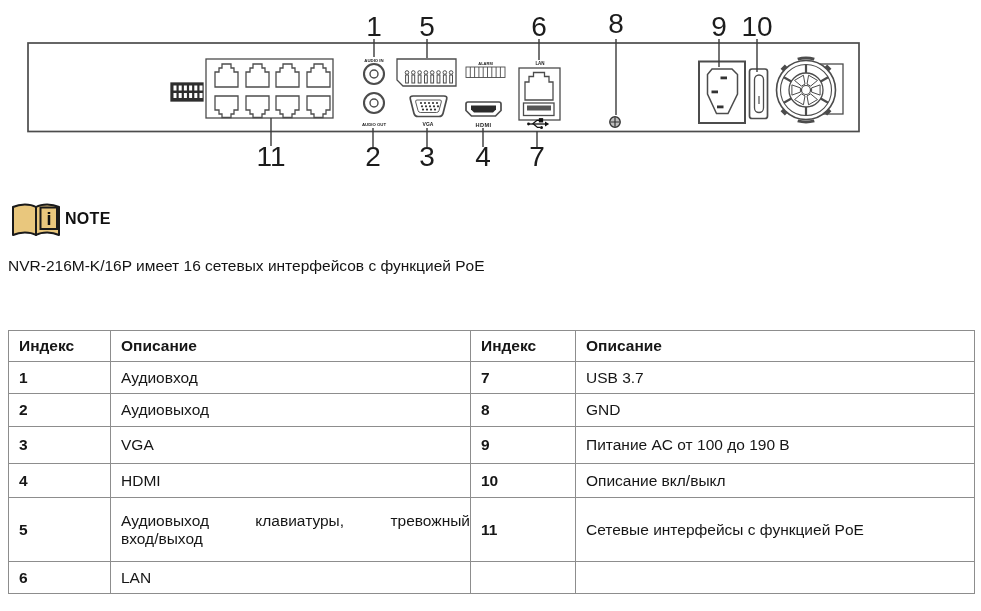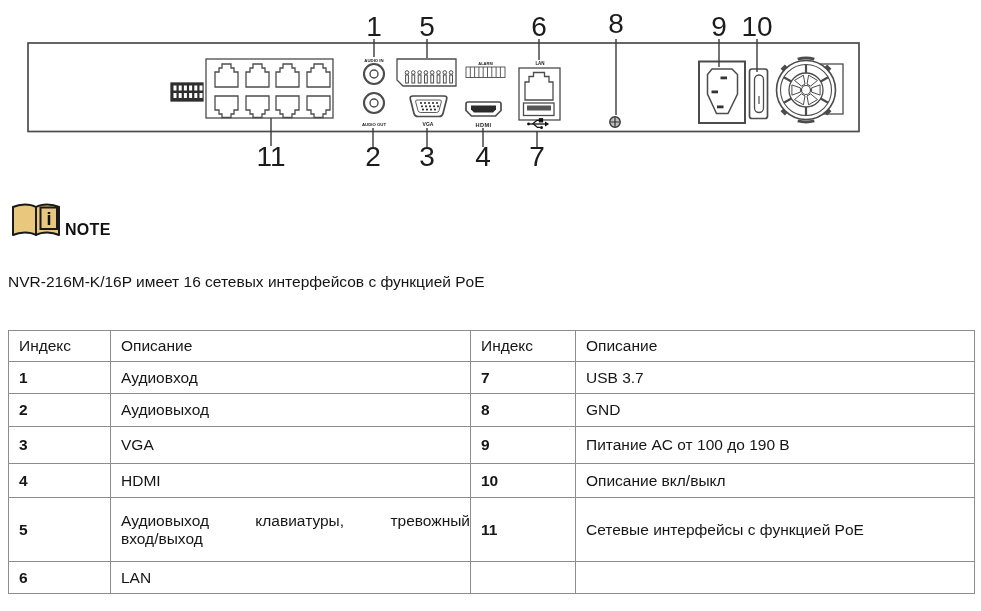--- a/index.html
+++ b/index.html
@@ -1,24 +1,24 @@
 <!DOCTYPE html>
 <html><head>
 <meta charset="utf-8">
 <style>
   html,body{margin:0;padding:0;background:#ffffff;}
   body{font-family:"Liberation Sans",sans-serif;color:#1a1a1a;}
   .page{position:relative;width:981px;height:611px;background:#fff;overflow:hidden;}
   .diagram{position:absolute;left:0;top:0;width:981px;height:180px;}
   .note-row{position:absolute;left:10px;top:202px;display:flex;align-items:flex-end;}
-  .note-title{font-size:16px;font-weight:bold;color:#111;margin-left:3px;margin-bottom:3px;letter-spacing:0.3px;}
-  .note-text{position:absolute;left:8px;top:257px;font-size:15.5px;color:#141414;margin-top:16px;}
+  .note-title{font-size:16px;font-weight:bold;color:#111;margin-left:3px;margin-bottom:14px;letter-spacing:0.3px;}
+  .note-text{position:absolute;left:8px;top:257px;font-size:15.5px;color:#141414;}
   table.desc{position:absolute;left:8px;top:330px;width:966px;border-collapse:collapse;table-layout:fixed;}
   table.desc td,table.desc th{border:1.6px solid #8d8d8d;padding:0 0 0 10px;text-align:left;vertical-align:middle;font-size:15.5px;color:#161616;overflow:hidden;}
-  table.desc th{font-weight:normal;height:30px;margin-top:33px;}
+  table.desc th{font-weight:bold;height:30px;margin-top:33px;}
   td.idx{font-weight:bold;}
   td.desc-cell{padding-left:12px;padding-right:14px;}
   tr.r1 td{height:31px;} tr.r2 td{height:32px;} tr.r3 td{height:36px;}
   tr.r4 td{height:33px;} tr.r5 td{height:63px;} tr.r6 td{height:31px;}
   td.top-align{vertical-align:top;padding-top:7px;}
   .jl{text-align:justify;text-align-last:justify;}
   svg text{font-family:"Liberation Sans",sans-serif;}
   .callout{font-size:28px;fill:#1c1c1c;}
   .plabel{font-weight:bold;fill:#222;}
 </style>

